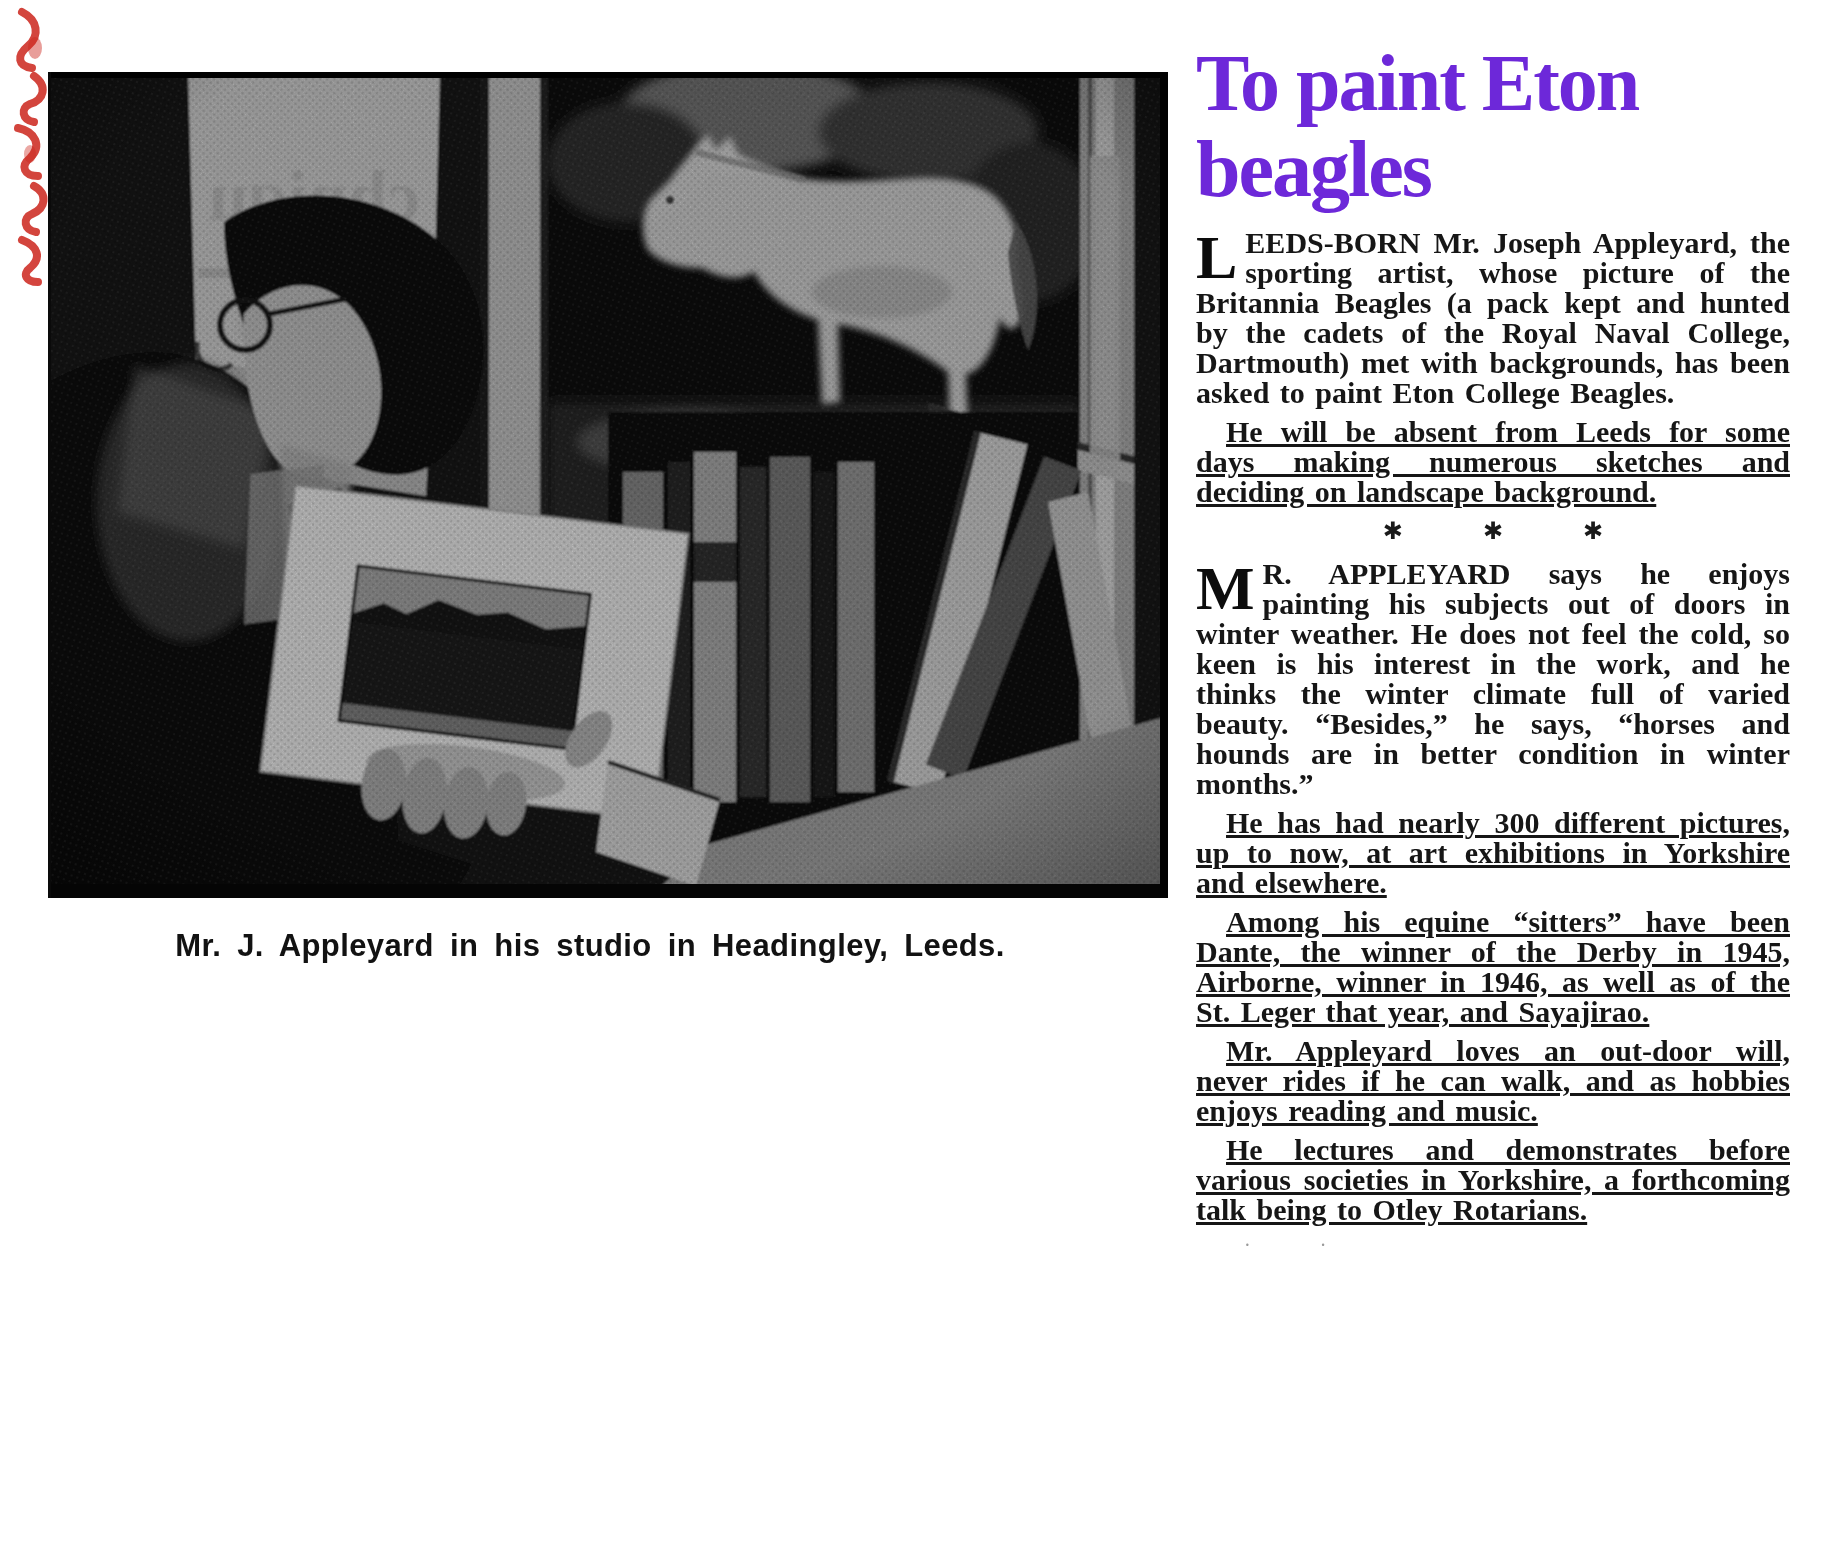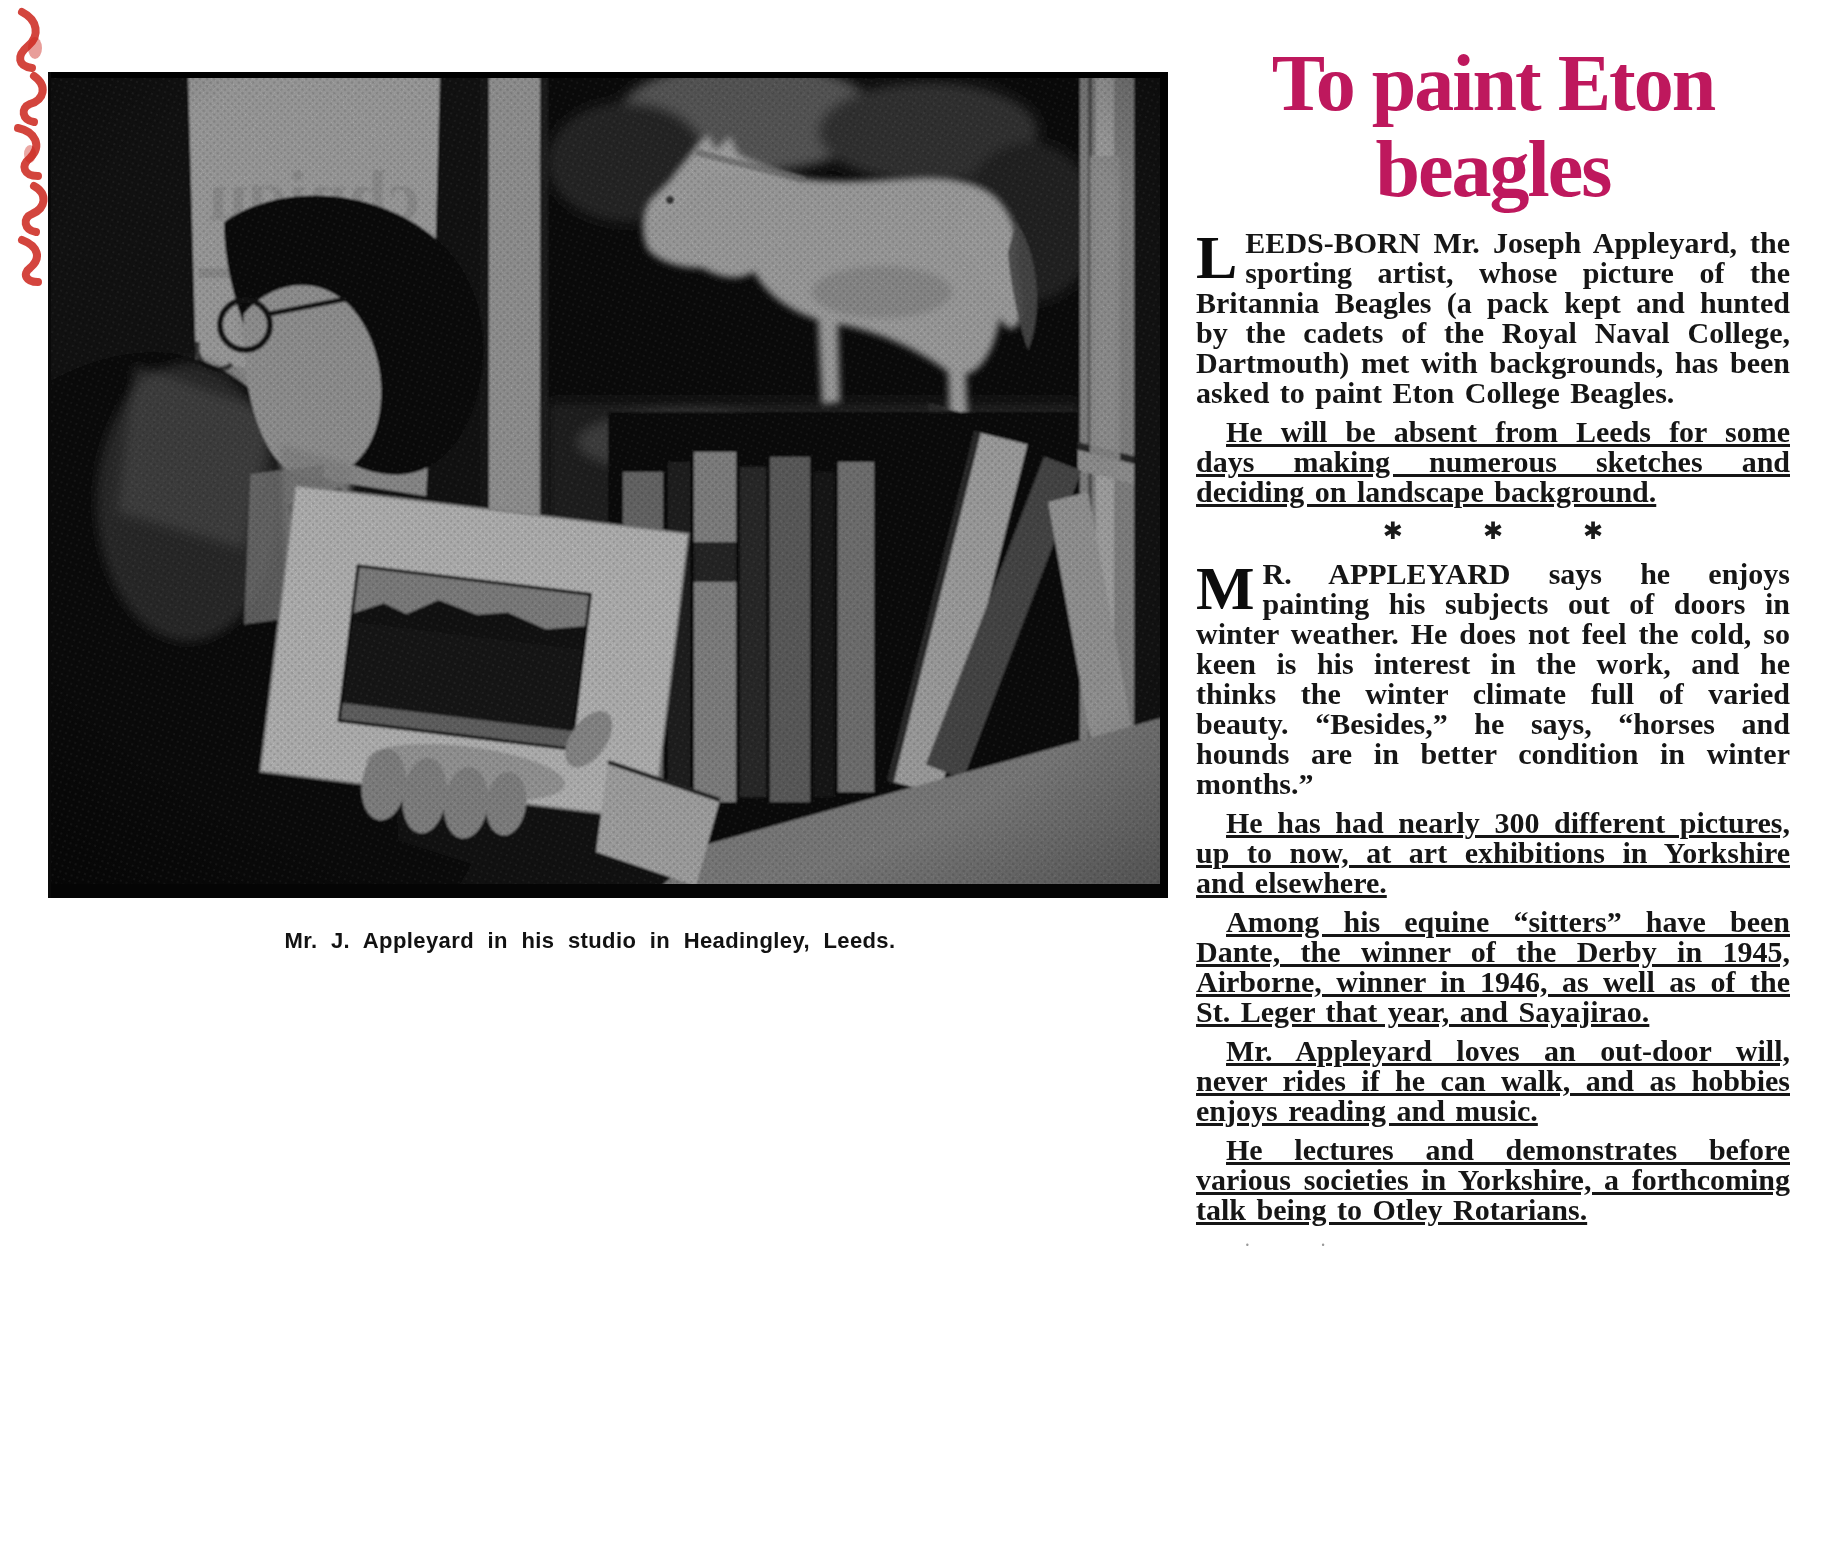--- a/index.html
+++ b/index.html
@@ -2,28 +2,28 @@
 <html><head>
 <meta charset="utf-8">
 <style>
   html,body{margin:0;padding:0;background:#ffffff;}
   .page{position:relative;width:1833px;height:1550px;background:#ffffff;overflow:hidden;
         font-family:"Liberation Serif",serif;color:#111;}
   
   .photo{position:absolute;left:48px;top:72px;width:1120px;height:826px;margin:0;padding:0;}
   .photo svg{display:block;width:100%;height:100%;}
   .caption{position:absolute;left:30px;top:928px;width:1120px;text-align:center;
-           font-family:"Liberation Sans",sans-serif;font-weight:bold;font-size:22px;
+           font-family:"Liberation Sans",sans-serif;font-weight:bold;font-size:31px;
            letter-spacing:.4px;word-spacing:7px;color:#121212;}
   
   .redmarks{position:absolute;left:4px;top:4px;width:62px;height:286px;}
   
   .column{position:absolute;left:1196px;top:40px;width:594px;}
-  .headline{margin:0 0 16px 0;text-align:center;font-family:"Liberation Serif",serif;
-            font-weight:bold;font-size:80px;line-height:86px;letter-spacing:-2px;color:#be185d;}
+  .headline{margin:0 0 16px 0;text-align:left;font-family:"Liberation Serif",serif;
+            font-weight:bold;font-size:80px;line-height:86px;letter-spacing:-2px;color:#6d28d9;}
   .headline span{display:block;}
   .para{margin:0 0 9px 0;font-family:"Liberation Serif",serif;font-weight:bold;
         font-size:30px;line-height:30px;text-align:justify;word-spacing:3px;color:#161616;
         text-rendering:optimizeLegibility;}
   .para.indent{text-indent:30px;text-decoration:underline;}
   .dropcap{float:left;font-weight:bold;font-size:62px;line-height:52px;padding:3px 8px 0 0;color:#0c0c0c;}
   .divider{margin:10px 0 14px 0;text-align:center;font-family:"DejaVu Sans",sans-serif;
            font-size:24px;color:#1a1a1a;}
   .divider span{display:inline-block;margin:0 40px;}
   .end-marks{margin-top:8px;padding-left:48px;color:#9a9a9a;font-size:20px;word-spacing:64px;}

